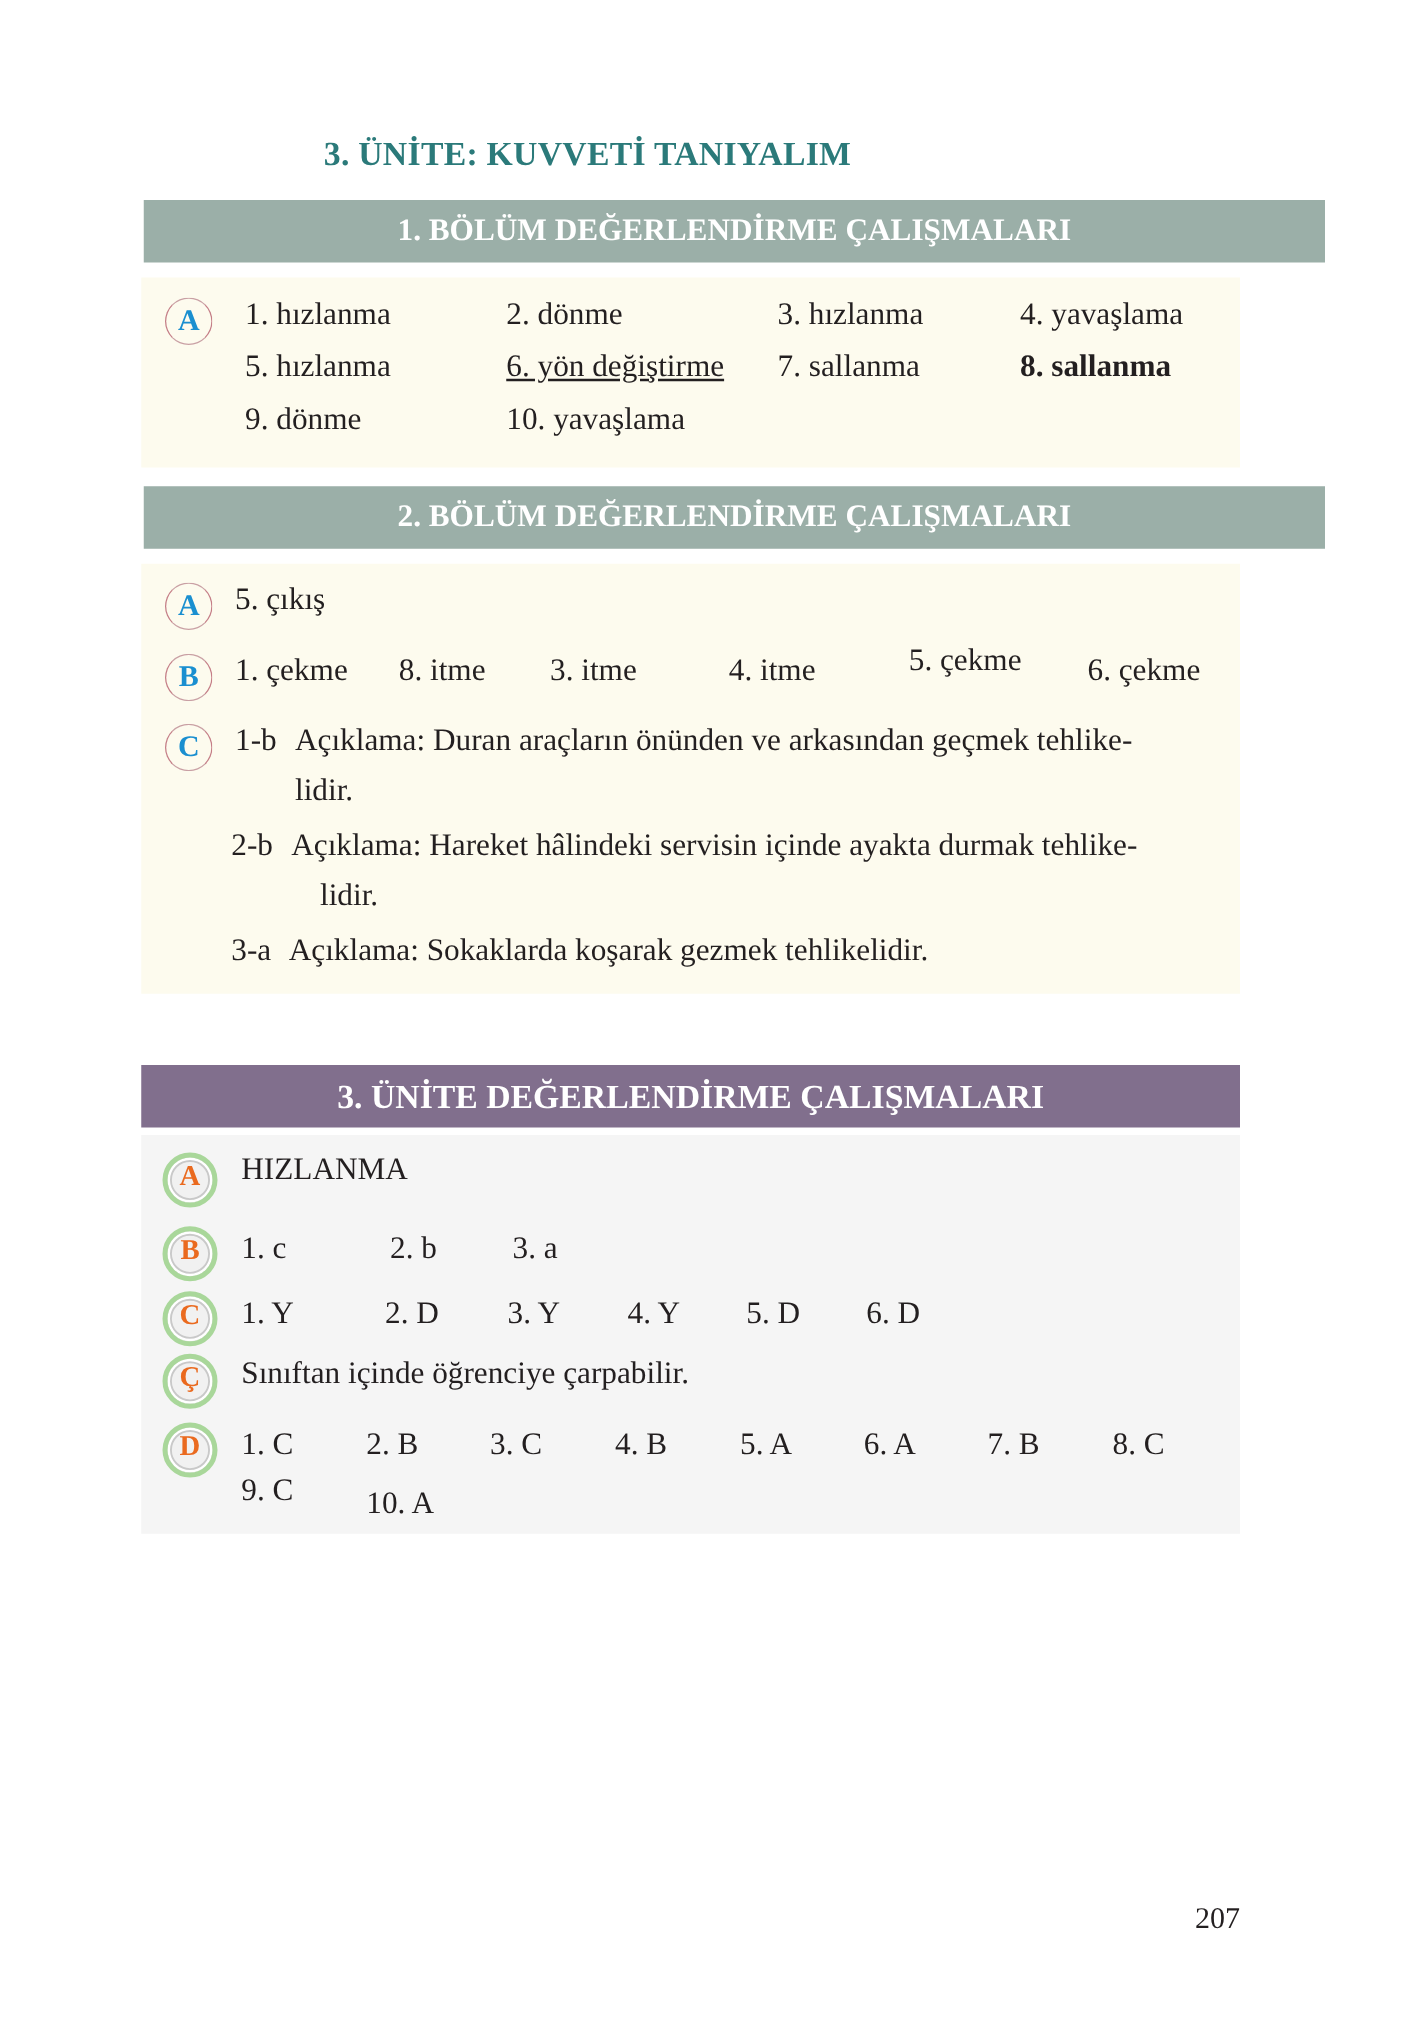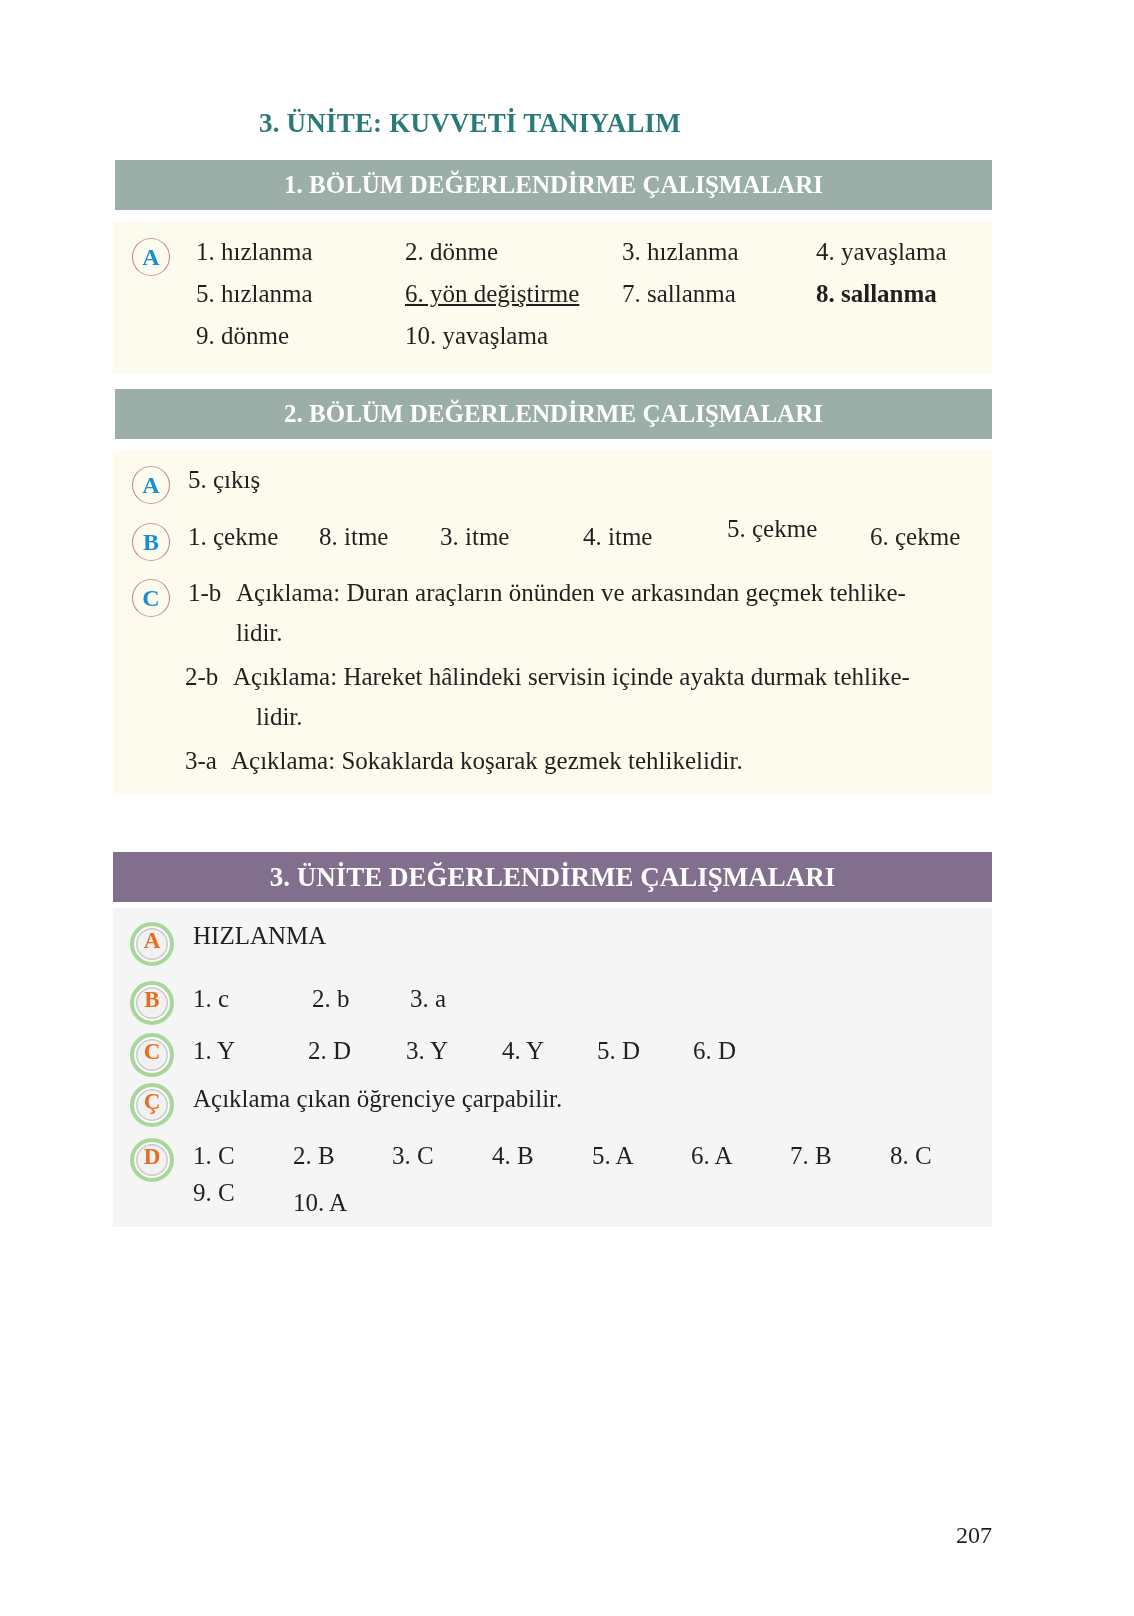--- a/index.html
+++ b/index.html
@@ -1,21 +1,21 @@
 <!DOCTYPE html>
 <html><head>
 <meta charset="utf-8">
 <style>
   html, body { margin:0; padding:0; }
   body { width:1134px; height:1616px; background:#ffffff; position:relative; overflow:hidden;
          font-family:"Liberation Serif","DejaVu Serif",serif; color:#231f20; }
   .abs { position:absolute; }
   .unit-title { left:0; width:940px; top:108px; text-align:center; font-size:27px; font-weight:bold;
                 color:#2b7a7a; letter-spacing:0.2px; }
-  .bar { left:115px; width:877px; height:50px; line-height:50px; text-align:center; color:#ffffff;
+  .bar { left:115px; width:945px; height:50px; line-height:50px; text-align:center; color:#ffffff;
          font-weight:bold; font-size:25px; }
   .bar.green { background:#9bafa8; }
   .bar.purple { background:#816f8d; left:113px; width:879px; font-size:27px; }
   .panel { left:113px; width:879px; }
   .panel.cream { background:#fdfbee; }
   .panel.grey { background:#f5f5f5; }
   .t { font-size:25px; white-space:nowrap; }
   .badge { width:38px; height:38px; border-radius:50%; box-sizing:border-box; text-align:center;
            font-weight:bold; font-size:24px; line-height:36px; }
   .badge.blue { border:1.5px solid #c9a0a4; color:#1a8fd0; background:#fdfbee; border-left-color:#c47d86; border-right-color:#c47d86; }
@@ -84,21 +84,21 @@
 
   <div class="abs badge orange" style="left:17px;top:125px;width:44px;height:44px;">C</div>
   <div class="abs t" style="left:80px;top:129px;">1. Y</div>
   <div class="abs t" style="left:195px;top:129px;">2. D</div>
   <div class="abs t" style="left:293px;top:129px;text-align:center;">3. Y</div>
   <div class="abs t" style="left:389px;top:129px;">4. Y</div>
   <div class="abs t" style="left:484px;top:129px;">5. D</div>
   <div class="abs t" style="left:580px;top:129px;">6. D</div>
 
   <div class="abs badge orange" style="left:17px;top:175px;width:44px;height:44px;">Ç</div>
-  <div class="abs t" style="left:80px;top:177px;">Açıklama çıkan öğrenciye çarpabilir.</div>
+  <div class="abs t" style="left:80px;top:177px;">Sınıftan içinde öğrenciye çarpabilir.</div>
 
   <div class="abs badge orange" style="left:17px;top:230px;width:44px;height:44px;">D</div>
   <div class="abs t" style="left:80px;top:234px;">1. C</div>
   <div class="abs t" style="left:180px;top:234px;">2. B</div>
   <div class="abs t" style="left:279px;top:234px;">3. C</div>
   <div class="abs t" style="left:379px;top:234px;">4. B</div>
   <div class="abs t" style="left:479px;top:234px;">5. A</div>
   <div class="abs t" style="left:578px;top:234px;">6. A</div>
   <div class="abs t" style="left:677px;top:234px;">7. B</div>
   <div class="abs t" style="left:777px;top:234px;">8. C</div>

